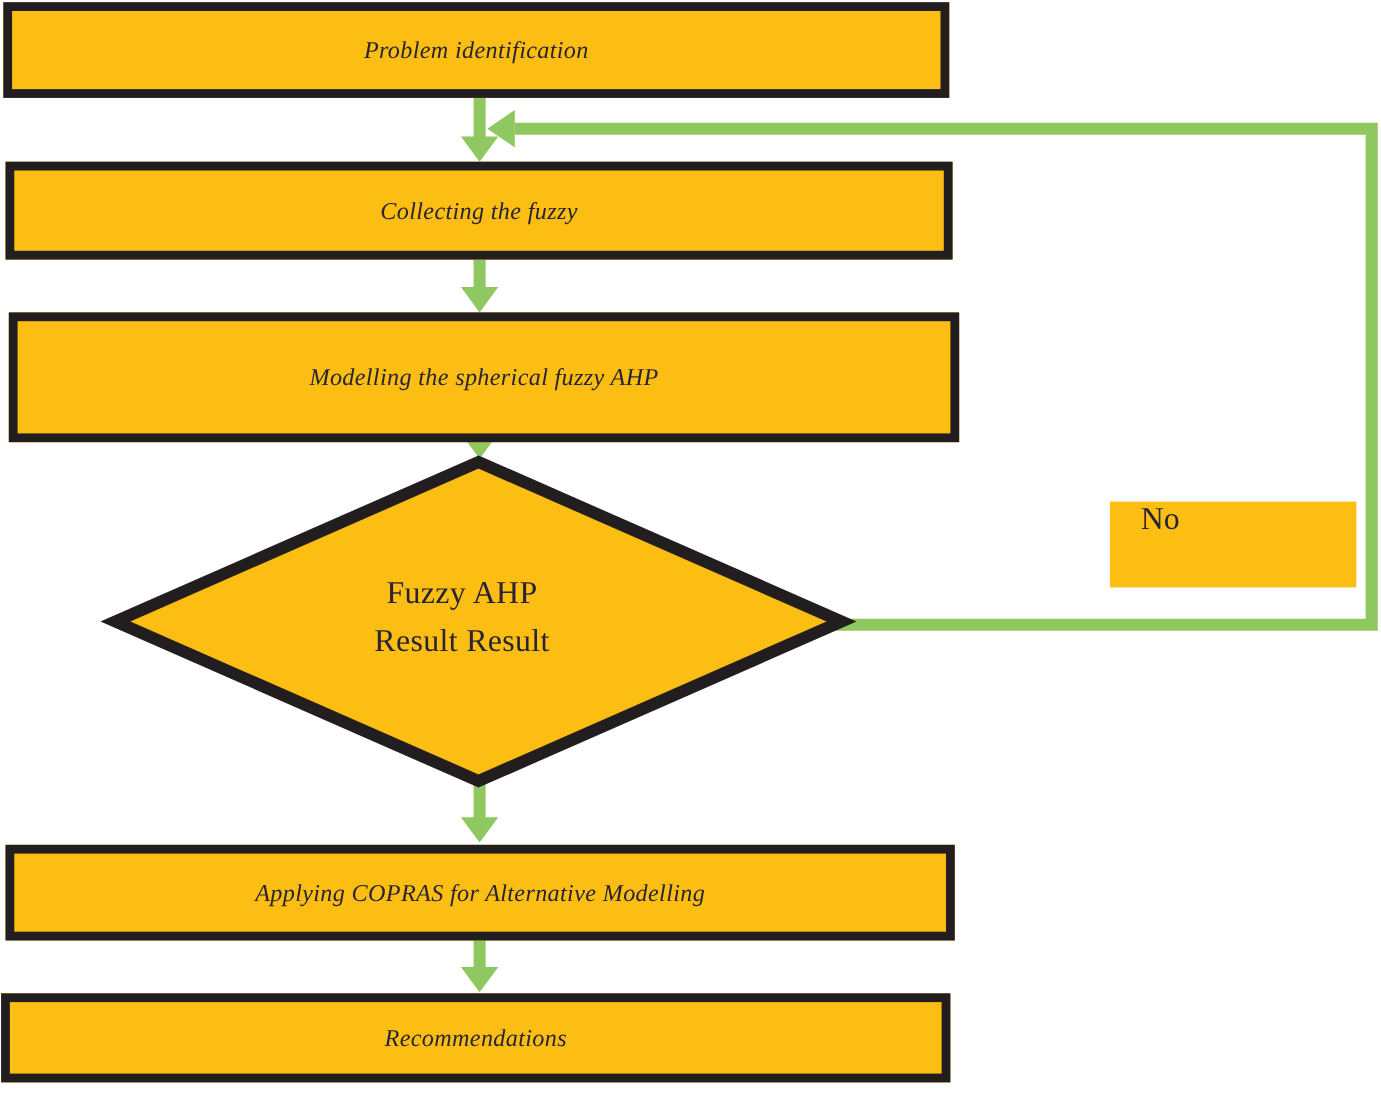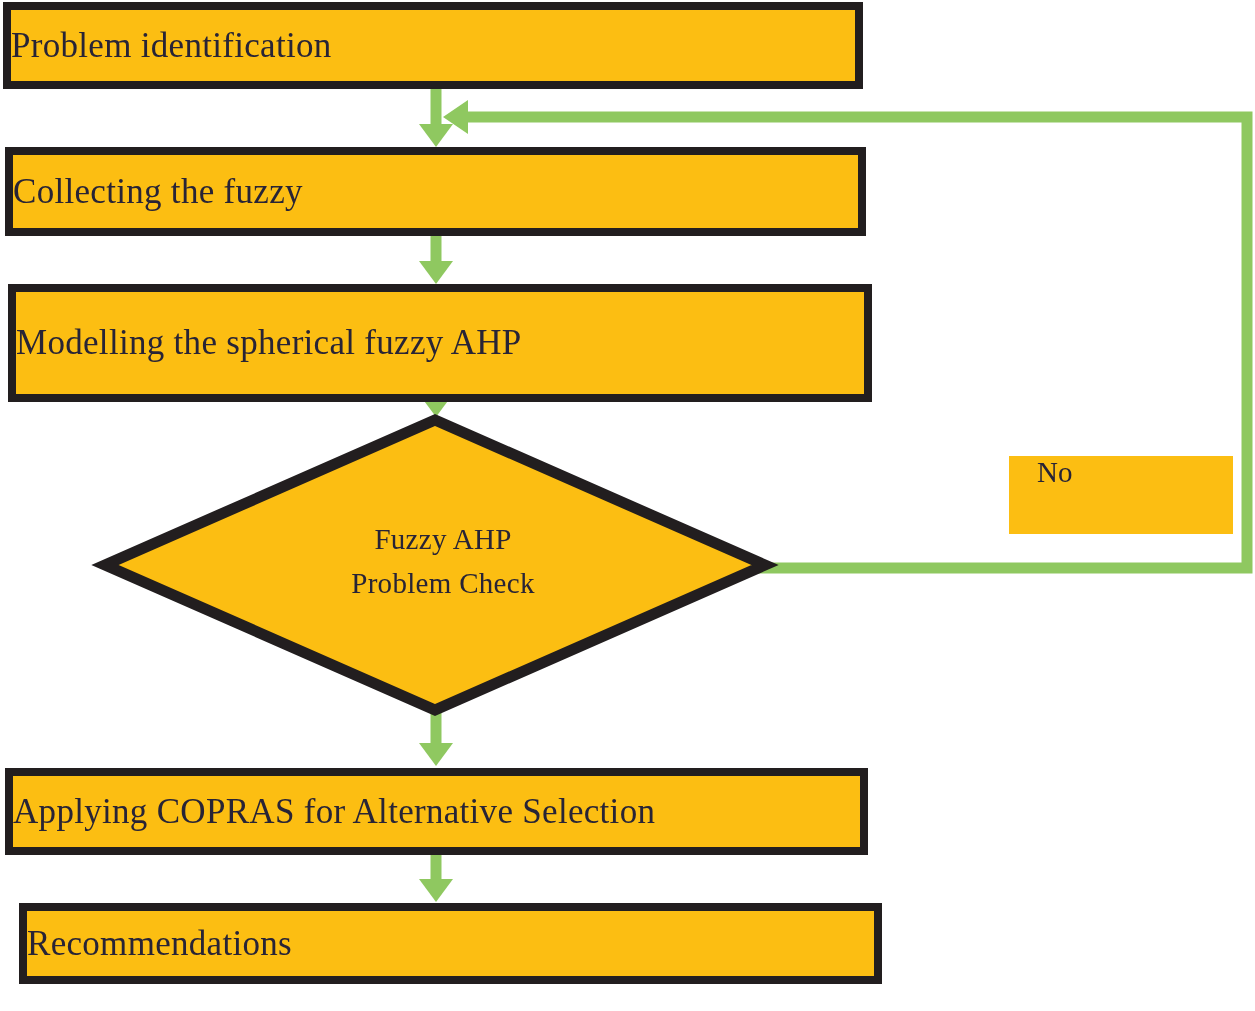--- a/index.html
+++ b/index.html
@@ -38,32 +38,34 @@
     stroke: var(--node-border, #221E1F);
     stroke-width: 11;
   }
   .node {
     position: absolute;
     box-sizing: border-box;
     background: var(--node-fill, #FCBE12);
     border: 8px solid var(--node-border, #221E1F);
     display: flex;
     align-items: center;
-    font-size: 35px;
+    justify-content: center;
+    font-size: 22px;
     letter-spacing: 0.3px;
     text-align: center;
+    font-style: italic;
   }
   #node-problem        { left: 3px;  top: 2px;   width: 860px; height: 87px;  }
   #node-collect        { left: 5px;  top: 147px; width: 861px; height: 89px;  }
   #node-model          { left: 8px;  top: 284px; width: 864px; height: 118px;  }
   #node-copras         { left: 5px;  top: 768px; width: 863px; height: 87px;  }
-  #node-recommend      { left: 19px;  top: 903px; width: 863px; height: 81px; }
+  #node-recommend      { left: 1px;  top: 903px; width: 863px; height: 81px; }
   .decision-label {
     position: absolute;
-    left: 293px;
+    left: 270px;
     top: 517px;
     width: 300px;
     text-align: center;
     font-size: 29px;
     line-height: 44px;
     letter-spacing: 0.3px;
   }
   .no-box {
     position: absolute;
     box-sizing: border-box;
@@ -113,28 +115,28 @@
   <div class="node" id="node-collect">
     <span>Collecting the fuzzy</span>
   </div>
 
   <div class="node" id="node-model">
     <span>Modelling the spherical fuzzy AHP</span>
   </div>
 
   <div class="decision-label">
     <div>Fuzzy AHP</div>
-    <div>Problem Check</div>
+    <div>Result Result</div>
   </div>
 
   <div class="no-box">
     <span>No</span>
   </div>
 
   <div class="node" id="node-copras">
-    <span>Applying COPRAS for Alternative Selection</span>
+    <span>Applying COPRAS for Alternative Modelling</span>
   </div>
 
   <div class="node" id="node-recommend">
     <span>Recommendations</span>
   </div>
 
 </div>
 
 </body></html>

